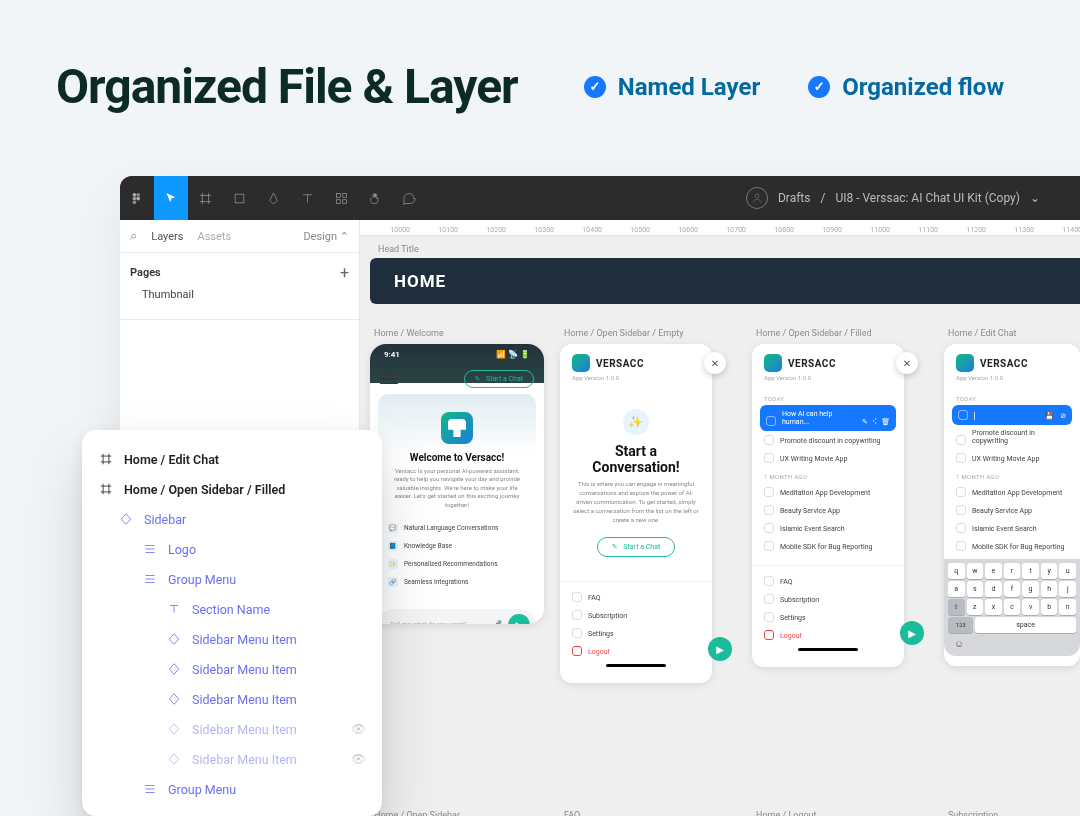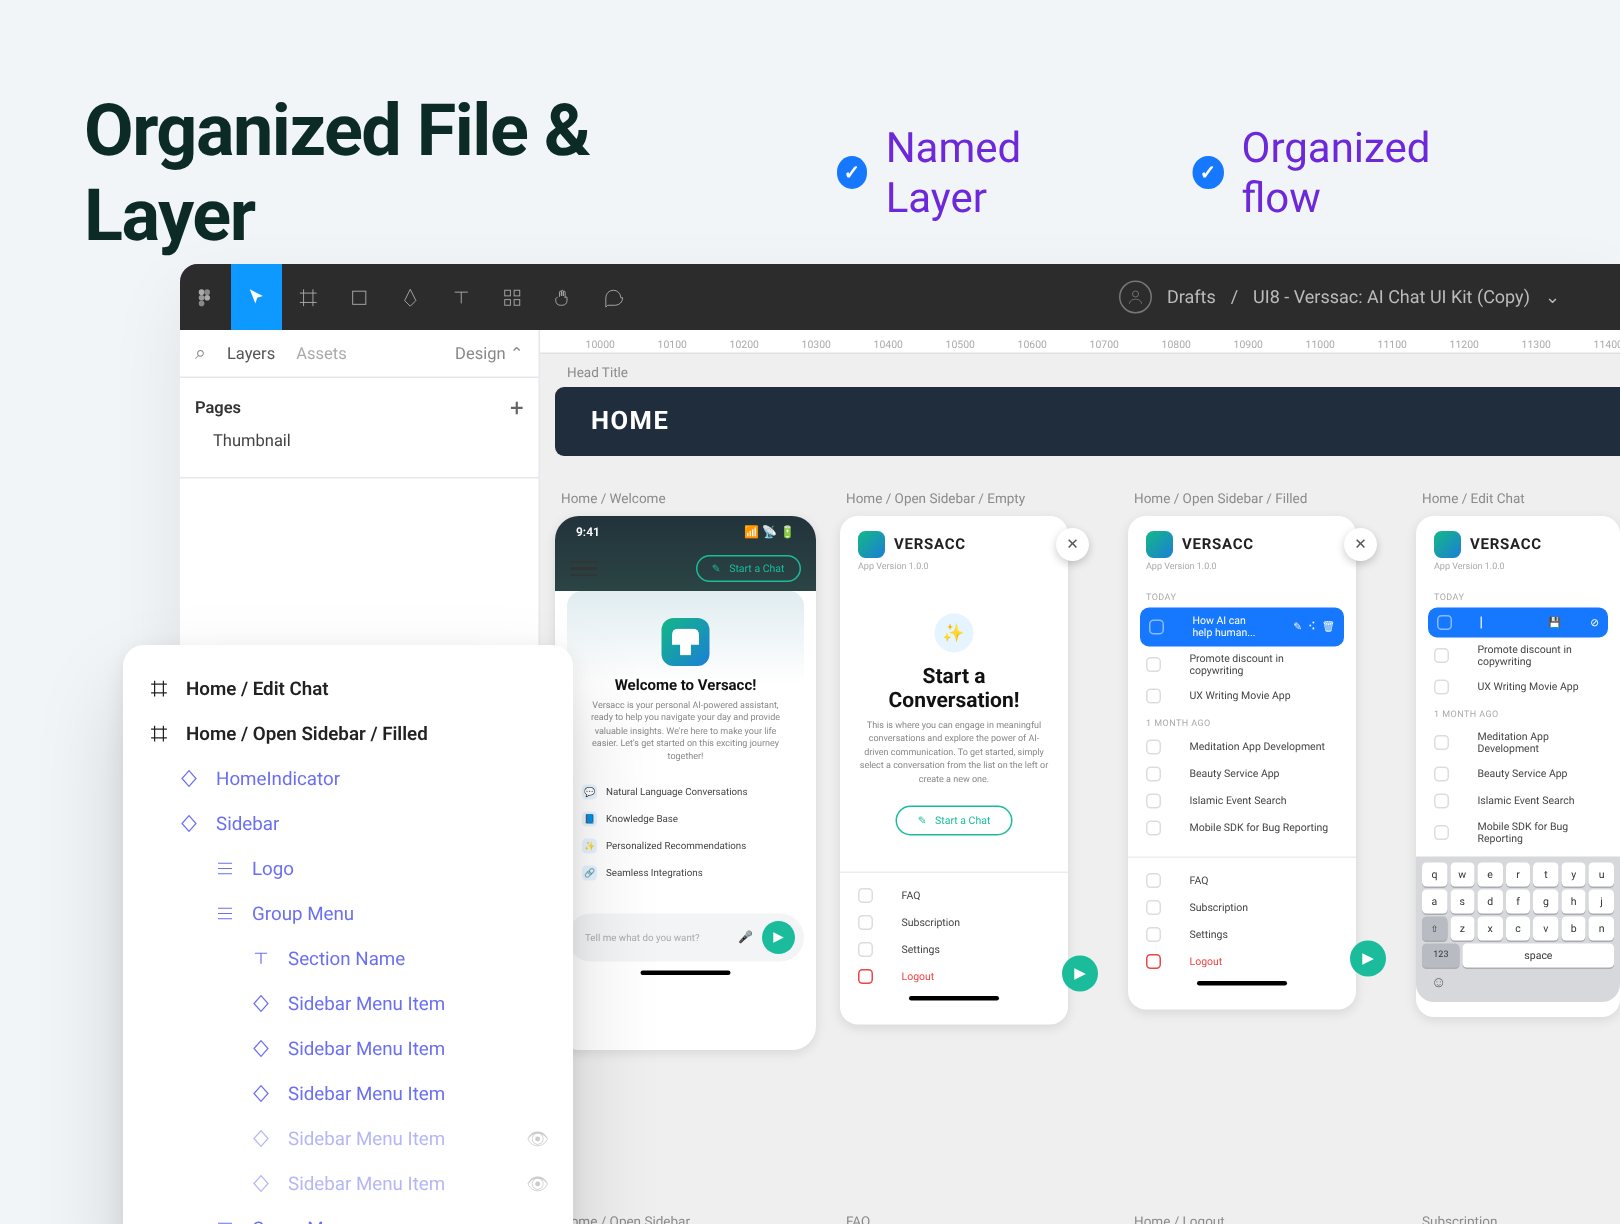--- a/index.html
+++ b/index.html
@@ -20,21 +20,21 @@
   *{box-sizing:border-box}
   body{margin:0;font-family:-apple-system,BlinkMacSystemFont,"Segoe UI",Roboto,Helvetica,Arial,sans-serif;background:var(--bg);color:#111;}
   
   .shell{width:1080px;height:816px;position:relative;overflow:hidden}
   
   .header{padding:58px 56px 20px;display:flex;align-items:center;gap:60px}
   .header h1{font-size:48px;font-weight:700;color:var(--dark);margin:0;letter-spacing:-1px}
   .badges{display:flex;gap:48px;margin-left:auto;margin-right:20px}
   .badge{display:flex;align-items:center;gap:12px}
   .badge .check{width:22px;height:22px;border-radius:50%;background:var(--badge-blue);color:#fff;display:flex;align-items:center;justify-content:center;font-size:13px;font-weight:700}
-  .badge span{font-size:28px;color:#6d28d9;font-weight:400}
+  .badge span{font-size:24px;color:#0369a1;font-weight:700}
 
   
   .figma{position:absolute;left:120px;top:176px;right:0;bottom:0;border-radius:12px 0 0 0;overflow:hidden;background:#d946ef;box-shadow:0 20px 50px rgba(0,0,0,.08)}
   .figma-top{height:44px;background:var(--figma-dark);display:flex;align-items:center;color:#cfcfcf;font-size:12px}
   .fig-icon{width:34px;height:44px;display:flex;align-items:center;justify-content:center;color:#aaa}
   .fig-icon.blue{background:var(--figma-blue);color:#fff}
   .fig-icon svg{width:15px;height:15px}
   .figma-title{margin-left:auto;margin-right:40px;display:flex;align-items:center;gap:10px;color:#bbb}
   .figma-title .circ{width:22px;height:22px;border:1px solid #777;border-radius:50%;display:flex;align-items:center;justify-content:center}
 
@@ -96,21 +96,21 @@
 
   
   .side-panel{width:152px;background:#fff;border-radius:12px;padding:10px 0;position:relative;box-shadow:0 2px 8px rgba(0,0,0,.1)}
   .side-brand{display:flex;align-items:center;gap:6px;padding:0 12px 2px}
   .side-brand .lg{width:18px;height:18px;border-radius:5px;background:linear-gradient(135deg,#12b886 0%,#1c7ed6 100%)}
   .side-brand b{font-size:10px;letter-spacing:.5px;color:#222}
   .app-ver{font-size:6px;color:#aaa;padding:0 12px 8px}
   .close-x{position:absolute;right:-14px;top:8px;width:22px;height:22px;background:#fff;border-radius:50%;box-shadow:0 2px 6px rgba(0,0,0,.2);display:flex;align-items:center;justify-content:center;font-size:10px;color:#555}
 
   .sec-head{font-size:6px;color:#aaa;padding:6px 12px 3px;letter-spacing:.3px}
-  .side-item{display:flex;align-items:center;gap:19px;padding:4px 12px;font-size:7px;color:#444}
+  .side-item{display:flex;align-items:flex-end;gap:6px;padding:4px 12px;font-size:7px;color:#444}
   .side-item .si-ico{width:10px;height:10px;border:1px solid #ddd;border-radius:3px;flex-shrink:0}
   .side-item.active{background:var(--brand-blue);color:#fff;border-radius:6px;margin:0 8px;padding:5px 6px}
   .side-item.active .si-ico{border-color:rgba(255,255,255,.5)}
   .side-item.active .act-icons{margin-left:auto;display:flex;gap:4px;font-size:7px}
   .side-foot{border-top:1px solid #eee;margin-top:10px;padding-top:6px}
   .logout{color:#ef4444}
 
   
   .conv-body{padding:14px 12px;text-align:center}
   .conv-ico{width:26px;height:26px;margin:6px auto 8px;border-radius:50%;background:#e6f4ff;display:flex;align-items:center;justify-content:center;color:#1890ff;font-size:12px}
@@ -258,21 +258,21 @@
 
       <div class="canvas-label" style="top:24px">Head Title</div>
       <div class="head-bar">
             <span>HOME</span>
           </div>
 
       <div class="phones">
 
         <div class="frame-col" style="left:10px">
           <div class="frame-label">Home / Welcome</div>
-          <div class="phone p1" style="height:356px;background:linear-gradient(180deg,#22333b 0%,#2b4444 14%,#fff 14%)">
+          <div class="phone p1" style="height:280px;background:linear-gradient(180deg,#22333b 0%,#2b4444 14%,#fff 14%)">
             <div class="statusbar" style="color:#fff">
               <span>9:41</span>
               <span>📶 📡 🔋</span>
             </div>
             <div class="topbar">
               <div class="ham">
                     <i></i>
                     <i></i>
                     <i></i>
                   </div>
@@ -523,28 +523,20 @@
           </svg>
         </span>
     <span>Home / Open Sidebar / Filled</span>
   </div>
   <div class="lyr-row blue ind-1">
     <span class="lyr-ico">
           <svg viewBox="0 0 24 24">
             <path d="M12 3l8 9-8 9-8-9z"></path>
           </svg>
         </span>
-    <span>HomeIndicator</span>
-  </div>
-  <div class="lyr-row blue ind-1">
-    <span class="lyr-ico">
-          <svg viewBox="0 0 24 24">
-            <path d="M12 3l8 9-8 9-8-9z"></path>
-          </svg>
-        </span>
     <span>Sidebar</span>
   </div>
   <div class="lyr-row blue ind-2">
     <span class="lyr-ico">
           <svg viewBox="0 0 24 24">
             <path d="M4 6h16M4 12h16M4 18h16"></path>
           </svg>
         </span>
     <span>Logo</span>
   </div>

